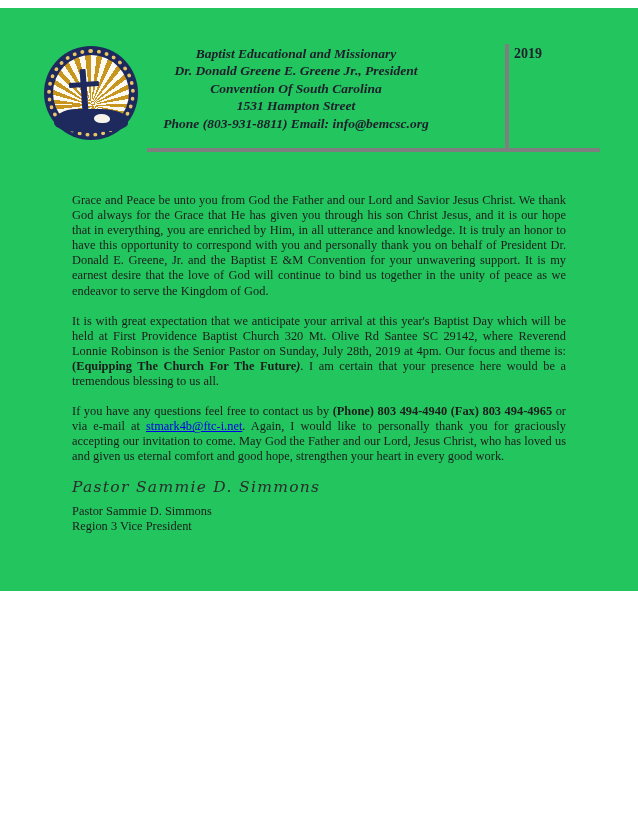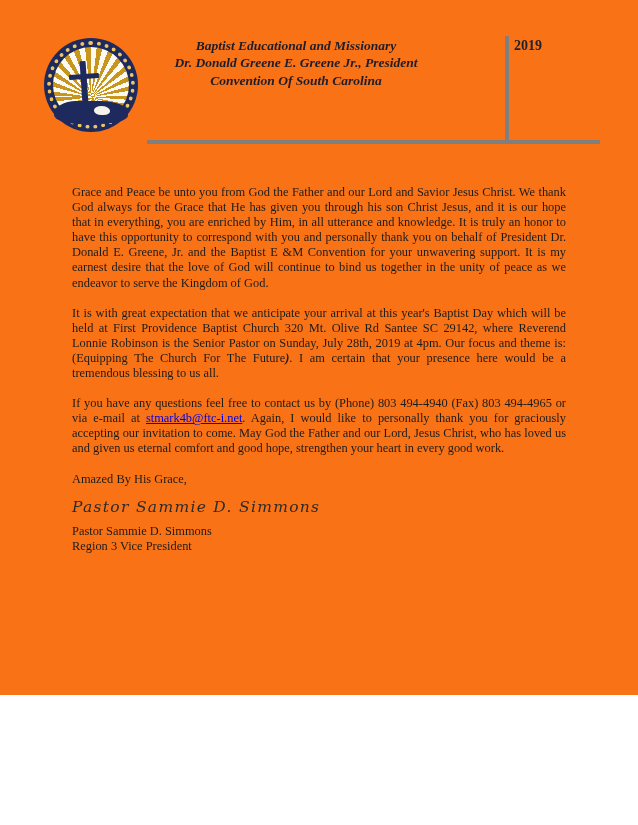--- a/index.html
+++ b/index.html
@@ -1,22 +1,22 @@
 <!DOCTYPE html>
 <html style="--navy: #1e2a5e; --gold: #c8961e; --gold-light: #e9c566; --rule-gray: #7f7f7f; --link-blue: #0000e8; --ink: #1c1c1c;"><head>
 <meta charset="utf-8">
 <style>
   :root{
     --navy:#1e2a5e; --gold:#c8961e; --gold-light:#e9c566;
     --rule-gray:#7f7f7f; --link-blue:#0000e8; --ink:#1c1c1c;
   }
   html,body{margin:0;padding:0;background:#fff;}
   .page{
-    position:relative;width:638px;height:695px;background:#f97316;overflow:hidden;
-    font-family:"Liberation Serif", serif;color:var(--ink);
+    position:relative;width:638px;height:583px;background:#22c55e;overflow:hidden;
+    font-family:"Liberation Serif", serif;color:var(--ink);margin-top:8px;
   }
 
   
   .logo{position:absolute;left:44px;top:38px;width:94px;height:94px;border-radius:50%;
         background:var(--navy);}
   .logo-ringtext{position:absolute;inset:3px;border-radius:50%;
         border:4px dotted var(--gold-light);box-sizing:border-box;}
   .logo-rays{position:absolute;inset:9px;border-radius:50%;overflow:hidden;
         background:repeating-conic-gradient(from -88deg at 50% 66%,
           var(--gold) 0deg 6.5deg,#fdfaf2 6.5deg 13.5deg);}
@@ -34,21 +34,21 @@
         color:#1d1d2b;font-family:"Liberation Serif", serif;}
   .vrule{position:absolute;left:505px;top:36px;width:4px;height:106px;background:var(--rule-gray);}
   .year{position:absolute;left:514px;top:38px;font-weight:bold;font-size:14px;color:#20222e;text-align:right;}
   .hrule{position:absolute;left:147px;top:140px;width:453px;height:4px;background:var(--rule-gray);}
 
   
   .letter{position:absolute;left:72px;top:185px;width:494px;
         font-size:12.4px;line-height:15.1px;}
   .salutation{margin:0 0 15px 0;}
   .para{margin:0 0 15px 0;text-align:justify;}
-  .seg-bold{font-weight:normal;}
+  .seg-bold{font-weight:bold;}
   .seg-bolditalic{font-weight:bold;font-style:italic;}
   a.seg-link{color:var(--link-blue);text-decoration:underline;cursor:pointer;}
   .closing{margin:2px 0 13px 0;}
   .sig-script{font-family:"DejaVu Serif", serif;font-style:italic;font-size:15.5px;
         letter-spacing:1.3px;color:#2b2b2b;margin:6px 0 9px 0;}
   .sig-name,.sig-title{line-height:15.5px;}
 </style>
 </head>
 <body>
 
@@ -60,29 +60,30 @@
     <div class="logo-cross-v"></div>
     <div class="logo-cross-h"></div>
     <div class="logo-ground"></div>
     <div class="logo-lamb"></div>
   </div>
 
   <div class="org-block">
     <div>Baptist Educational and Missionary</div>
     <div>Dr. Donald Greene E. Greene Jr., President</div>
     <div>Convention Of South Carolina</div>
+    <div>1531 Hampton Street</div>
+    <div>Phone (803-931-8811) Email: info@bemcsc.org</div>
   </div>
 
   <div class="vrule"></div>
   <div class="year">2019</div>
   <div class="hrule"></div>
 
   <div class="letter">
     <p class="para"><span class="seg-normal">Grace and Peace be unto you from God the Father and our Lord and Savior Jesus Christ. We thank God always for the Grace that He has given you through his son Christ Jesus, and it is our hope that in everything, you are enriched by Him, in all utterance and knowledge. It is truly an honor to have this opportunity to correspond with you and personally thank you on behalf of President Dr. Donald E. Greene, Jr. and the Baptist E &amp;M Convention for your unwavering support. It is my earnest desire that the love of God will continue to bind us together in the unity of peace as we endeavor to serve the Kingdom of God.</span></p>
     <p class="para"><span class="seg-normal">It is with great expectation that we anticipate your arrival at this year's Baptist Day which will be held at First Providence Baptist Church 320 Mt. Olive Rd Santee SC 29142, where Reverend Lonnie Robinson is the Senior Pastor on Sunday, July 28th, 2019 at 4pm. Our focus and theme is: </span><span class="seg-bold">(Equipping The Church For The Future</span><span class="seg-bolditalic">)</span><span class="seg-normal">. I am certain that your presence here would be a tremendous blessing to us all.</span></p>
     <p class="para"><span class="seg-normal">If you have any questions feel free to contact us by </span><span class="seg-bold">(Phone) 803 494-4940 (Fax) 803 494-4965</span><span class="seg-normal"> or via e-mail at </span><a class="seg-link" href="#">stmark4b@ftc-i.net</a><span class="seg-normal">. Again, I would like to personally thank you for graciously accepting our invitation to come. May God the Father and our Lord, Jesus Christ, who has loved us and given us eternal comfort and good hope, strengthen your heart in every good work.</span></p>
-    <p class="closing">Amazed By His Grace,</p>
     <div class="sig-script">Pastor Sammie D. Simmons</div>
     <div class="sig-name">Pastor Sammie D. Simmons</div>
     <div class="sig-title">Region 3 Vice President</div>
   </div>
 
 </div>
 
 </body></html>

